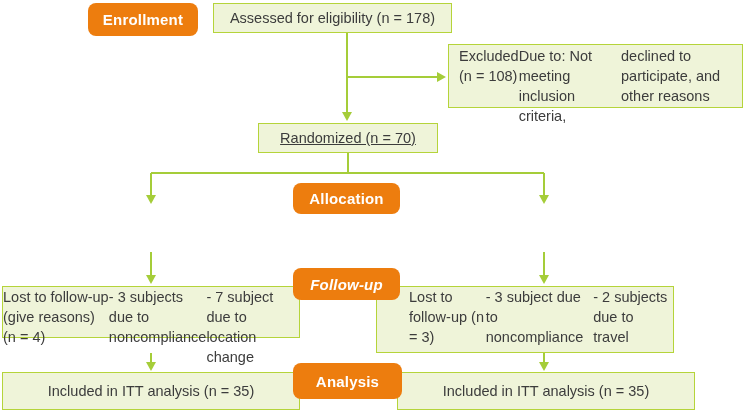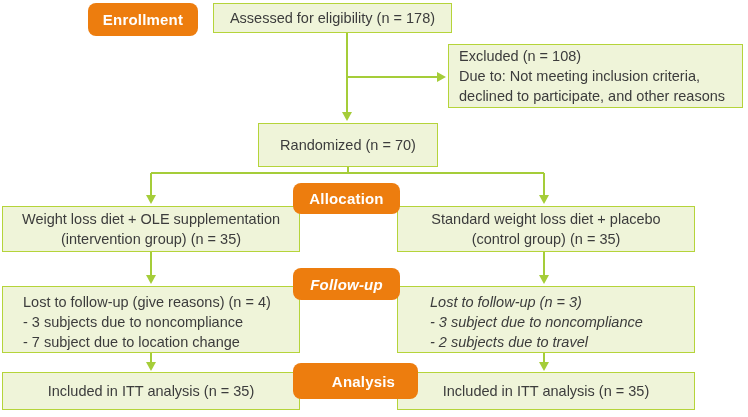--- a/index.html
+++ b/index.html
@@ -15,45 +15,45 @@
   .fbox {
     position: absolute;
     background: #EFF4D9;
     border: 1.5px solid #B5D43A;
     box-sizing: border-box;
     font-size: 14.5px;
     line-height: 20px;
     z-index: 1;
   }
   .fbox.center { display: flex; flex-direction: column; align-items: center; justify-content: center; text-align: center; }
-  .fbox.left   { display: flex; flex-direction: column; justify-content: flex-end; text-align: left; }
+  .fbox.left   { display: flex; flex-direction: row; justify-content: flex-end; text-align: left; }
   .badge {
     position: absolute;
     background: #ED7D0E;
     color: #ffffff;
     font-weight: bold;
     font-size: 15px;
     border-radius: 8px;
     display: flex; align-items: center; justify-content: center;
     z-index: 2;
     letter-spacing: 0.2px;
   }
   
   #badge-enrollment { left: 88px;  top: 3px;   width: 110px; height: 33px; }
   #badge-allocation { left: 293px; top: 183px; width: 107px; height: 31px; }
   #badge-followup   { left: 293px; top: 268px; width: 107px; height: 32px; font-style: italic; }
-  #badge-analysis   { left: 293px; top: 363px; width: 109px; height: 36px; padding-left: 16px; }
+  #badge-analysis   { left: 293px; top: 363px; width: 109px; height: 36px; }
 
   #box-assessed     { left: 213px; top: 3px;   width: 239px; height: 30px; }
   #box-excluded     { left: 448px; top: 44px;  width: 295px; height: 64px; padding: 1px 8px 1px 10px; }
-  #box-randomized   { left: 258px; top: 123px; width: 180px; height: 44px; }
+  #box-randomized   { left: 258px; top: 123px; width: 180px; height: 30px; text-decoration: underline; }
   #box-intervention { left: 2px;   top: 206px; width: 298px; height: 46px; }
   #box-control      { left: 397px; top: 206px; width: 298px; height: 46px; }
-  #box-lost-int     { left: 2px;   top: 286px; width: 298px; height: 67px; padding-left: 20px; }
-  #box-lost-ctl     { left: 397px; top: 286px; width: 298px; height: 67px; padding-left: 32px; font-style: italic; }
+  #box-lost-int     { left: 2px;   top: 286px; width: 298px; height: 52px; }
+  #box-lost-ctl     { left: 376px; top: 286px; width: 298px; height: 67px; padding-left: 32px; }
   #box-itt-int      { left: 2px;   top: 372px; width: 298px; height: 38px; }
   #box-itt-ctl      { left: 397px; top: 372px; width: 298px; height: 38px; }
 </style>
 </head>
 <body>
 
 <div class="stage">
 
   <svg class="connectors" width="748" height="417">
     <g stroke="#A5CD39" stroke-width="2" fill="none">
@@ -92,29 +92,21 @@
   <div class="fbox left" id="box-excluded">
     <span>Excluded (n = 108)</span>
     <span>Due to: Not meeting inclusion criteria,</span>
     <span>declined to participate, and other reasons</span>
   </div>
 
   <div class="fbox center" id="box-randomized">
     <span>Randomized (n = 70)</span>
   </div>
 
-  <div class="fbox center" id="box-intervention">
-    <span>Weight loss diet + OLE supplementation</span>
-    <span>(intervention group) (n = 35)</span>
-  </div>
 
-  <div class="fbox center" id="box-control">
-    <span>Standard weight loss diet + placebo</span>
-    <span>(control group) (n = 35)</span>
-  </div>
 
   <div class="fbox left" id="box-lost-int">
     <span>Lost to follow-up (give reasons) (n = 4)</span>
     <span>- 3 subjects due to noncompliance</span>
     <span>- 7 subject due to location change</span>
   </div>
 
   <div class="fbox left" id="box-lost-ctl">
     <span>Lost to follow-up (n = 3)</span>
     <span>- 3 subject due to noncompliance</span>

